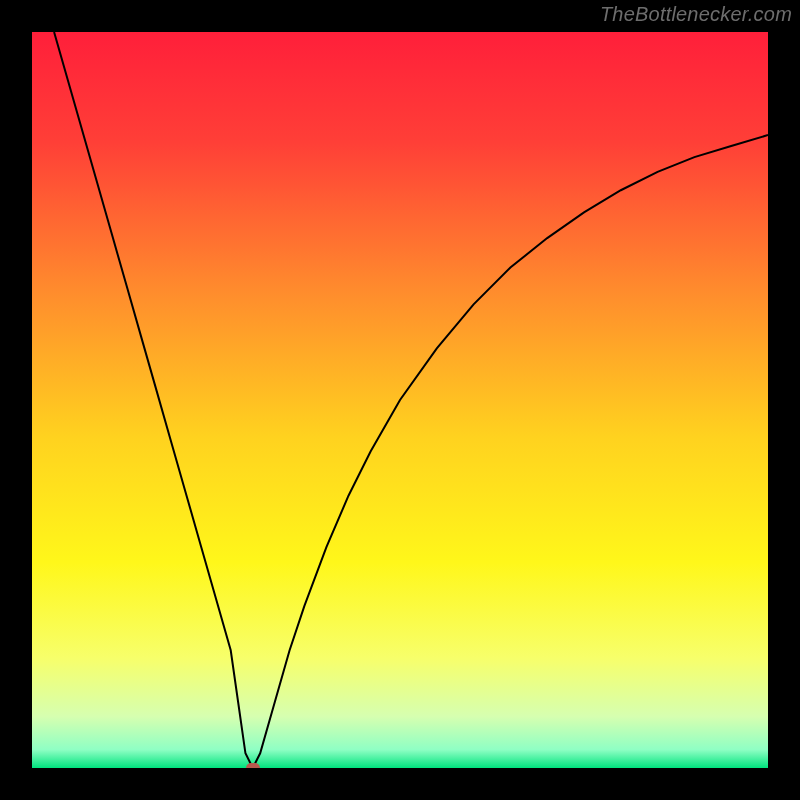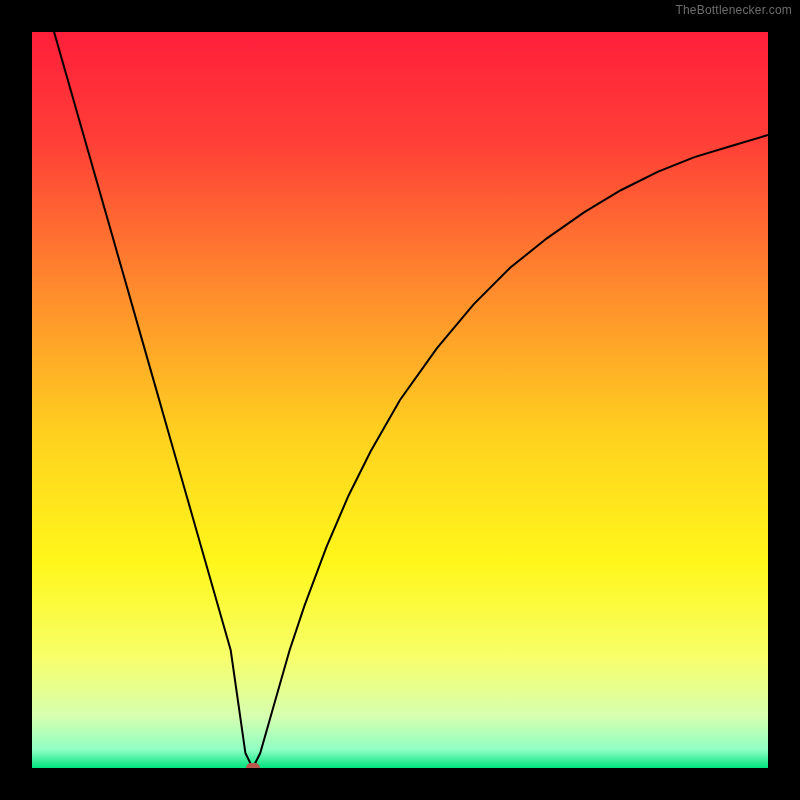--- a/index.html
+++ b/index.html
@@ -47,24 +47,25 @@
     border-radius: 5px;
     background: #b75a4e;
     transform: translate(-50%, -50%);
     pointer-events: none;
   }
   .watermark {
     position: absolute;
     top: 3px;
     right: 8px;
     color: #6d6d6d;
-    font-size: 12px;
+    font-size: 20px;
     font-weight: 500;
     letter-spacing: 0.2px;
     user-select: none;
+    font-style: italic;
   }
 </style>
 </head>
 <body>
 
 <div class="frame">
   <div class="watermark">TheBottlenecker.com</div>
   <div class="plot">
     <svg class="gradient" viewBox="0 0 100 100" preserveAspectRatio="none">
       <defs>

